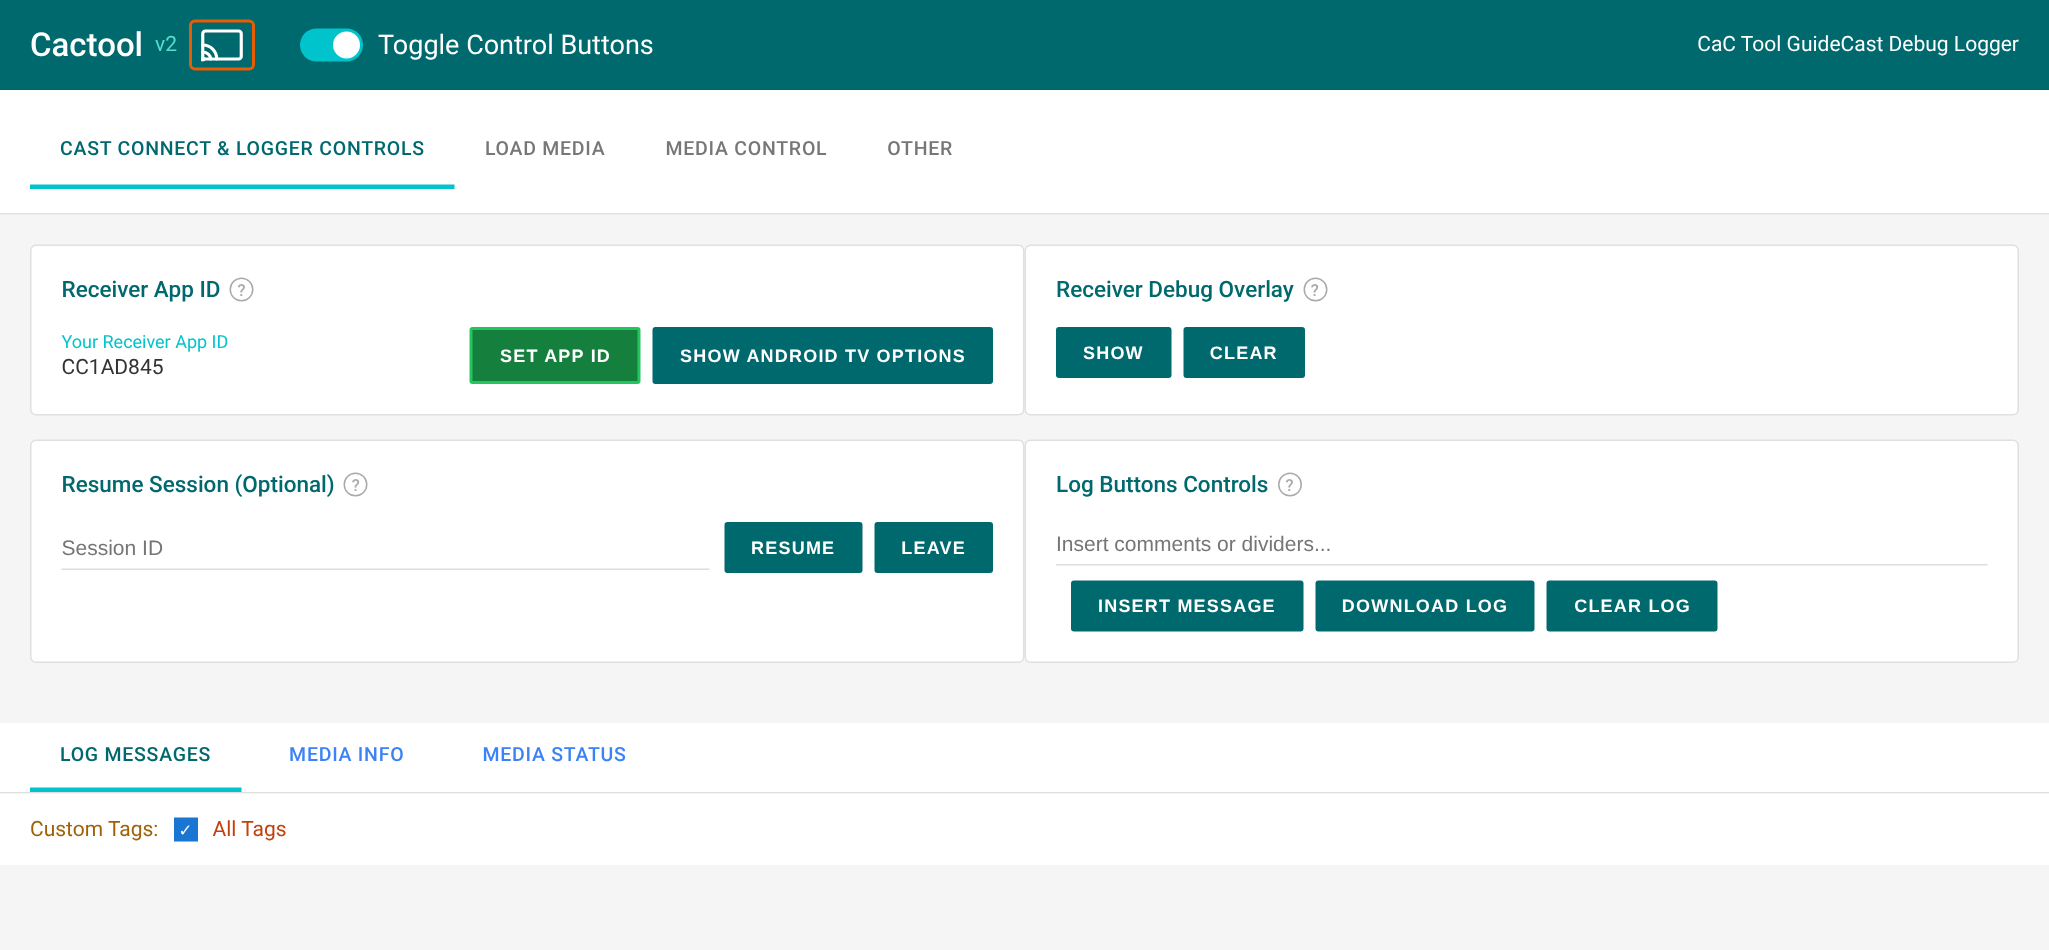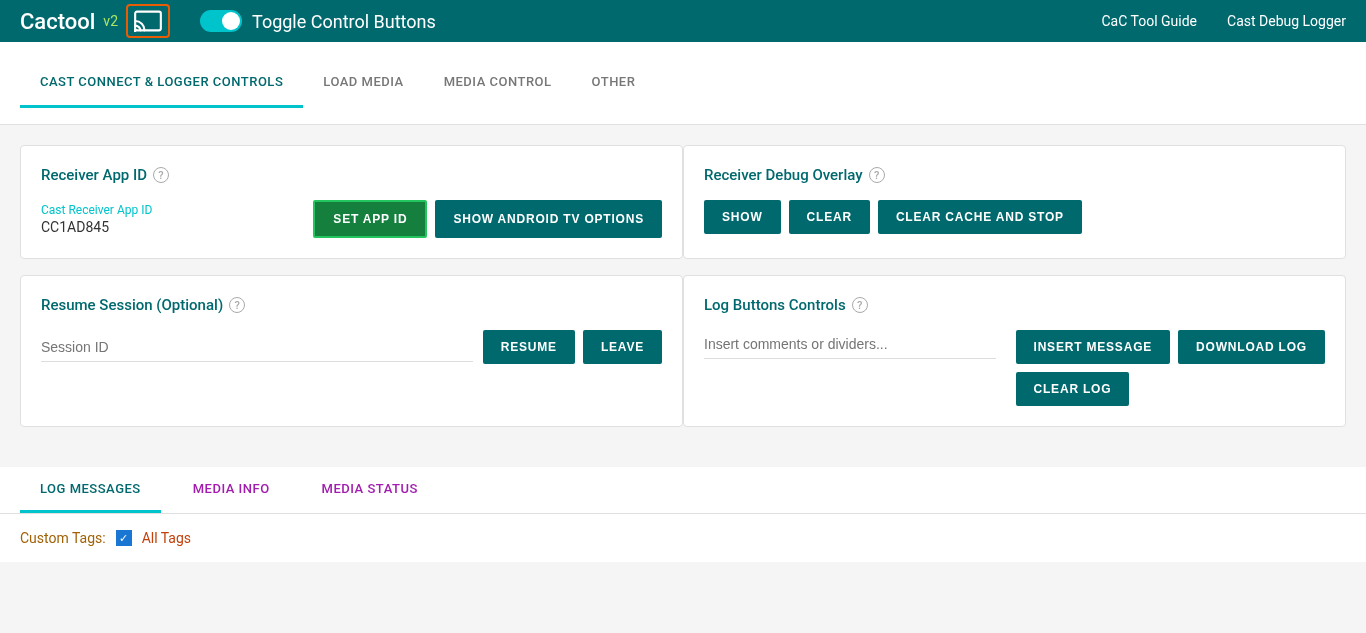--- a/index.html
+++ b/index.html
@@ -4,36 +4,36 @@
   <style>
     * { box-sizing: border-box; margin: 0; padding: 0; }
     body { font-family: 'Roboto', Arial, sans-serif; background: #f5f5f5; color: #333; font-size: 14px; }
 
     
     .header {
       background: #00696e;
       display: flex;
       align-items: center;
       padding: 0 20px;
-      height: 42px;
+      height: 60px;
       color: white;
     }
     .header-logo {
       display: flex;
       align-items: center;
       gap: 8px;
     }
     .header-logo-text {
       font-size: 22px;
       font-weight: 500;
       color: white;
     }
     .header-logo-v2 {
       font-size: 14px;
-      color: #bef264;
+      color: #5eead4;
       opacity: 0.9;
     }
     .cast-icon-box {
       border: 2.5px solid #e85d04;
       border-radius: 4px;
       padding: 4px 6px;
       display: flex;
       align-items: center;
       justify-content: center;
     }
@@ -65,21 +65,20 @@
       top: 2px;
       right: 2px;
     }
     .toggle-label {
       color: white;
       font-size: 18px;
     }
     .header-nav {
       margin-left: auto;
       display: flex;
-      gap: 30px;
     }
     .header-nav a {
       color: white;
       text-decoration: none;
       font-size: 14px;
     }
 
     
     .tabs-bar {
       background: white;
@@ -194,21 +193,21 @@
       display: flex;
       border-bottom: 1px solid #e0e0e0;
       padding: 0 20px;
       margin-top: 4px;
       gap: 12px;
     }
     .bottom-tab {
       padding: 14px 20px;
       font-size: 13px;
       letter-spacing: 0.5px;
-      color: #a21caf;
+      color: #3b82f6;
       cursor: pointer;
       border-bottom: 3px solid transparent;
       text-transform: uppercase;
       font-weight: 500;
     }
     .bottom-tab.active {
       color: #00696e;
       border-bottom: 3px solid #00c4cc;
     }
 
@@ -298,40 +297,39 @@
 
   <div class="cards-row">
 
     <div class="card">
       <div class="card-title">
         <span>Receiver App ID</span>
         <span class="help-icon">?</span>
       </div>
       <div class="card-body">
         <div class="input-group">
-          <div class="input-label-small">Cast Receiver App ID</div>
+          <div class="input-label-small">Your Receiver App ID</div>
           <div class="input-value">CC1AD845</div>
         </div>
         <div class="buttons-group">
           <button class="btn btn-outlined-red">SET APP ID</button>
           <button class="btn">SHOW ANDROID TV OPTIONS</button>
         </div>
       </div>
     </div>
 
     <div class="card">
       <div class="card-title">
         <span>Receiver Debug Overlay</span>
         <span class="help-icon">?</span>
       </div>
       <div class="card-body">
         <div class="buttons-group">
           <button class="btn">SHOW</button>
           <button class="btn">CLEAR</button>
-          <button class="btn">CLEAR CACHE AND STOP</button>
         </div>
       </div>
     </div>
 
   </div>
 
   <div class="cards-row">
 
     <div class="card">
       <div class="card-title">
@@ -349,21 +347,21 @@
       </div>
     </div>
 
     <div class="card">
       <div class="card-title">
         <span>Log Buttons Controls</span>
         <span class="help-icon">?</span>
       </div>
       <div class="card-body" style="flex-wrap:wrap; align-items: flex-start;">
         <input class="log-input" type="text" placeholder="Insert comments or dividers..." style="">
-        <div style="display:flex; flex-direction: column; gap:8px; margin-left: 10px;">
+        <div style="display:flex; flex-direction: row; gap:8px; margin-left: 10px;">
           <div class="buttons-group">
             <button class="btn">INSERT MESSAGE</button>
             <button class="btn">DOWNLOAD LOG</button>
           </div>
           <div>
             <button class="btn">CLEAR LOG</button>
           </div>
         </div>
       </div>
     </div>

